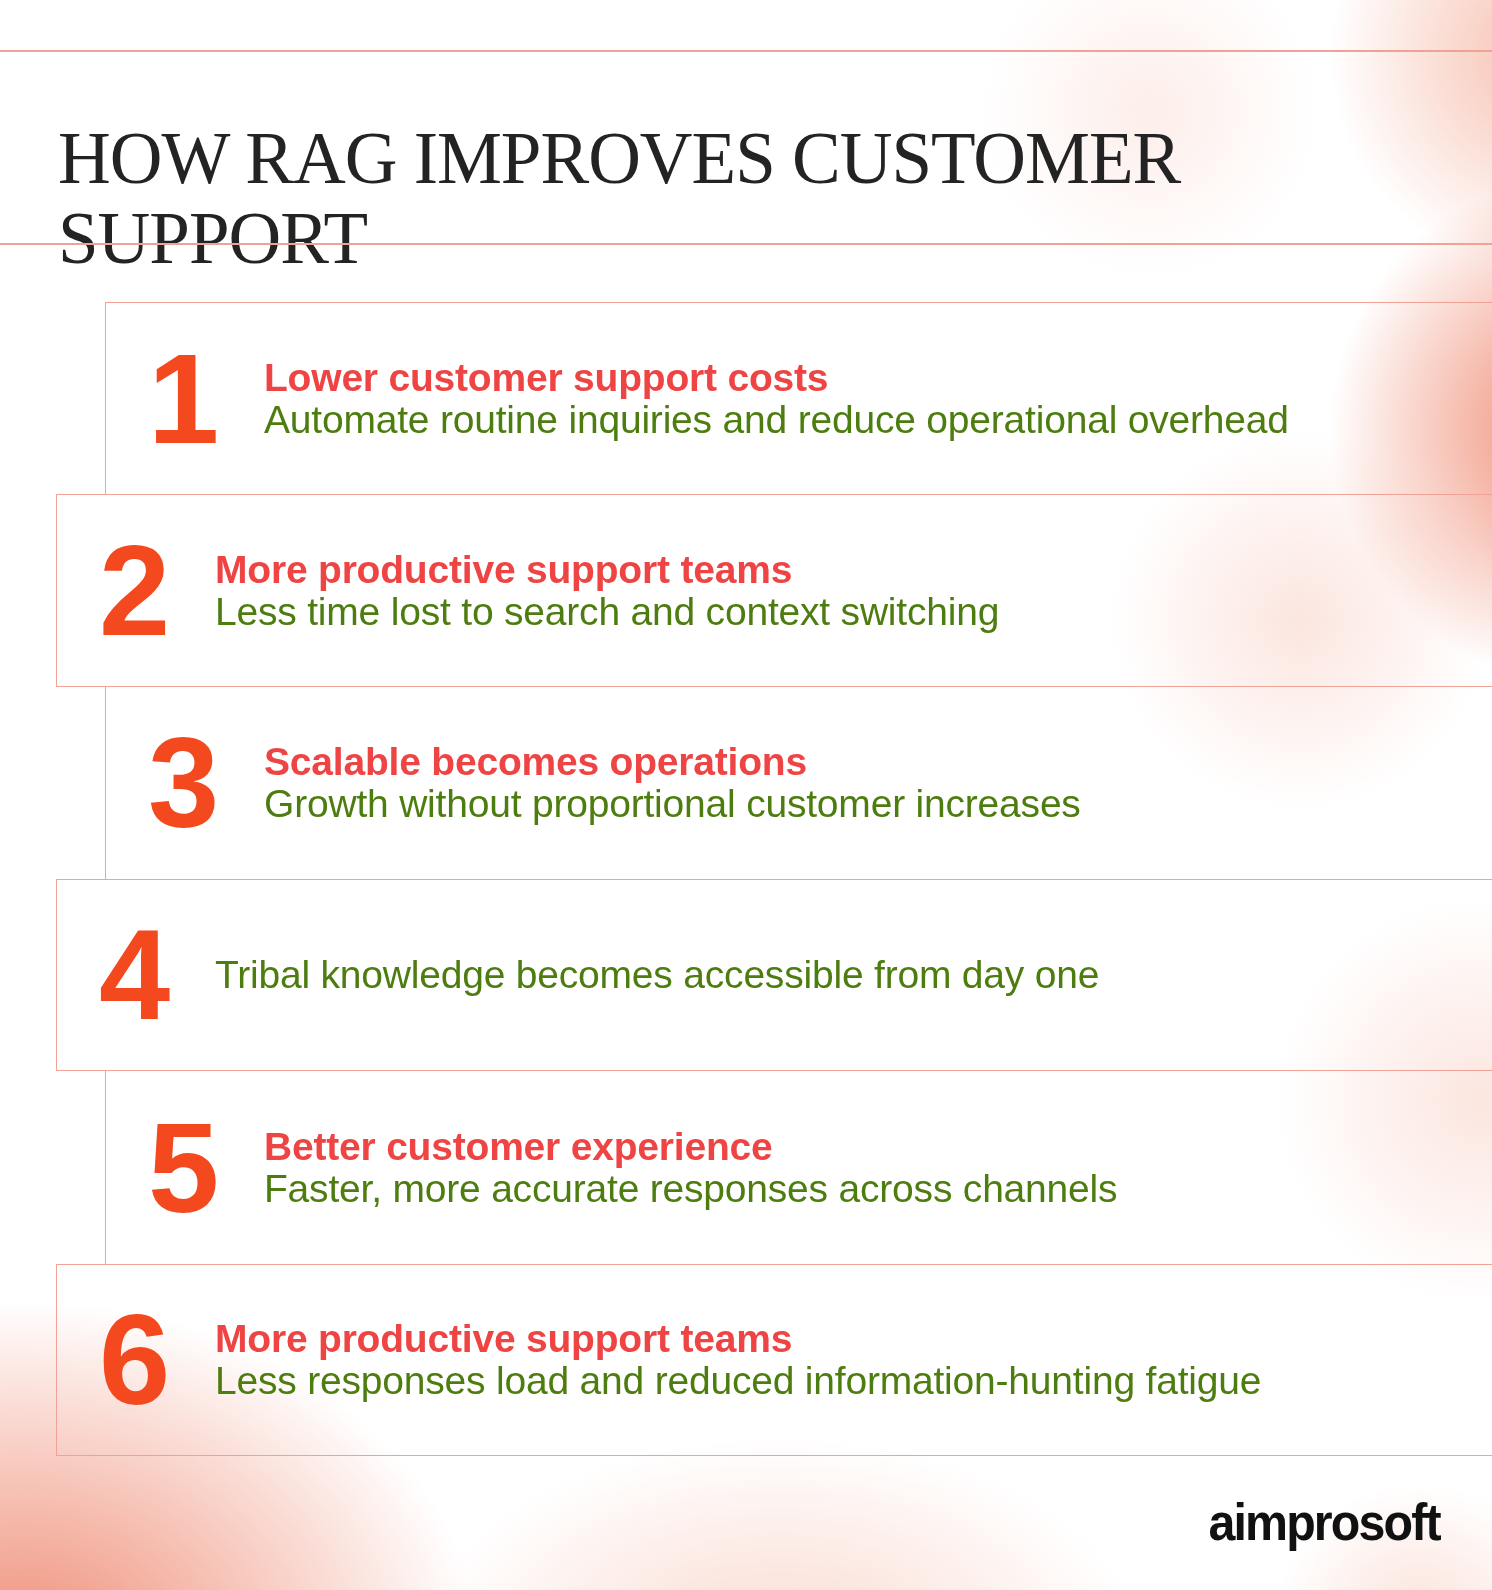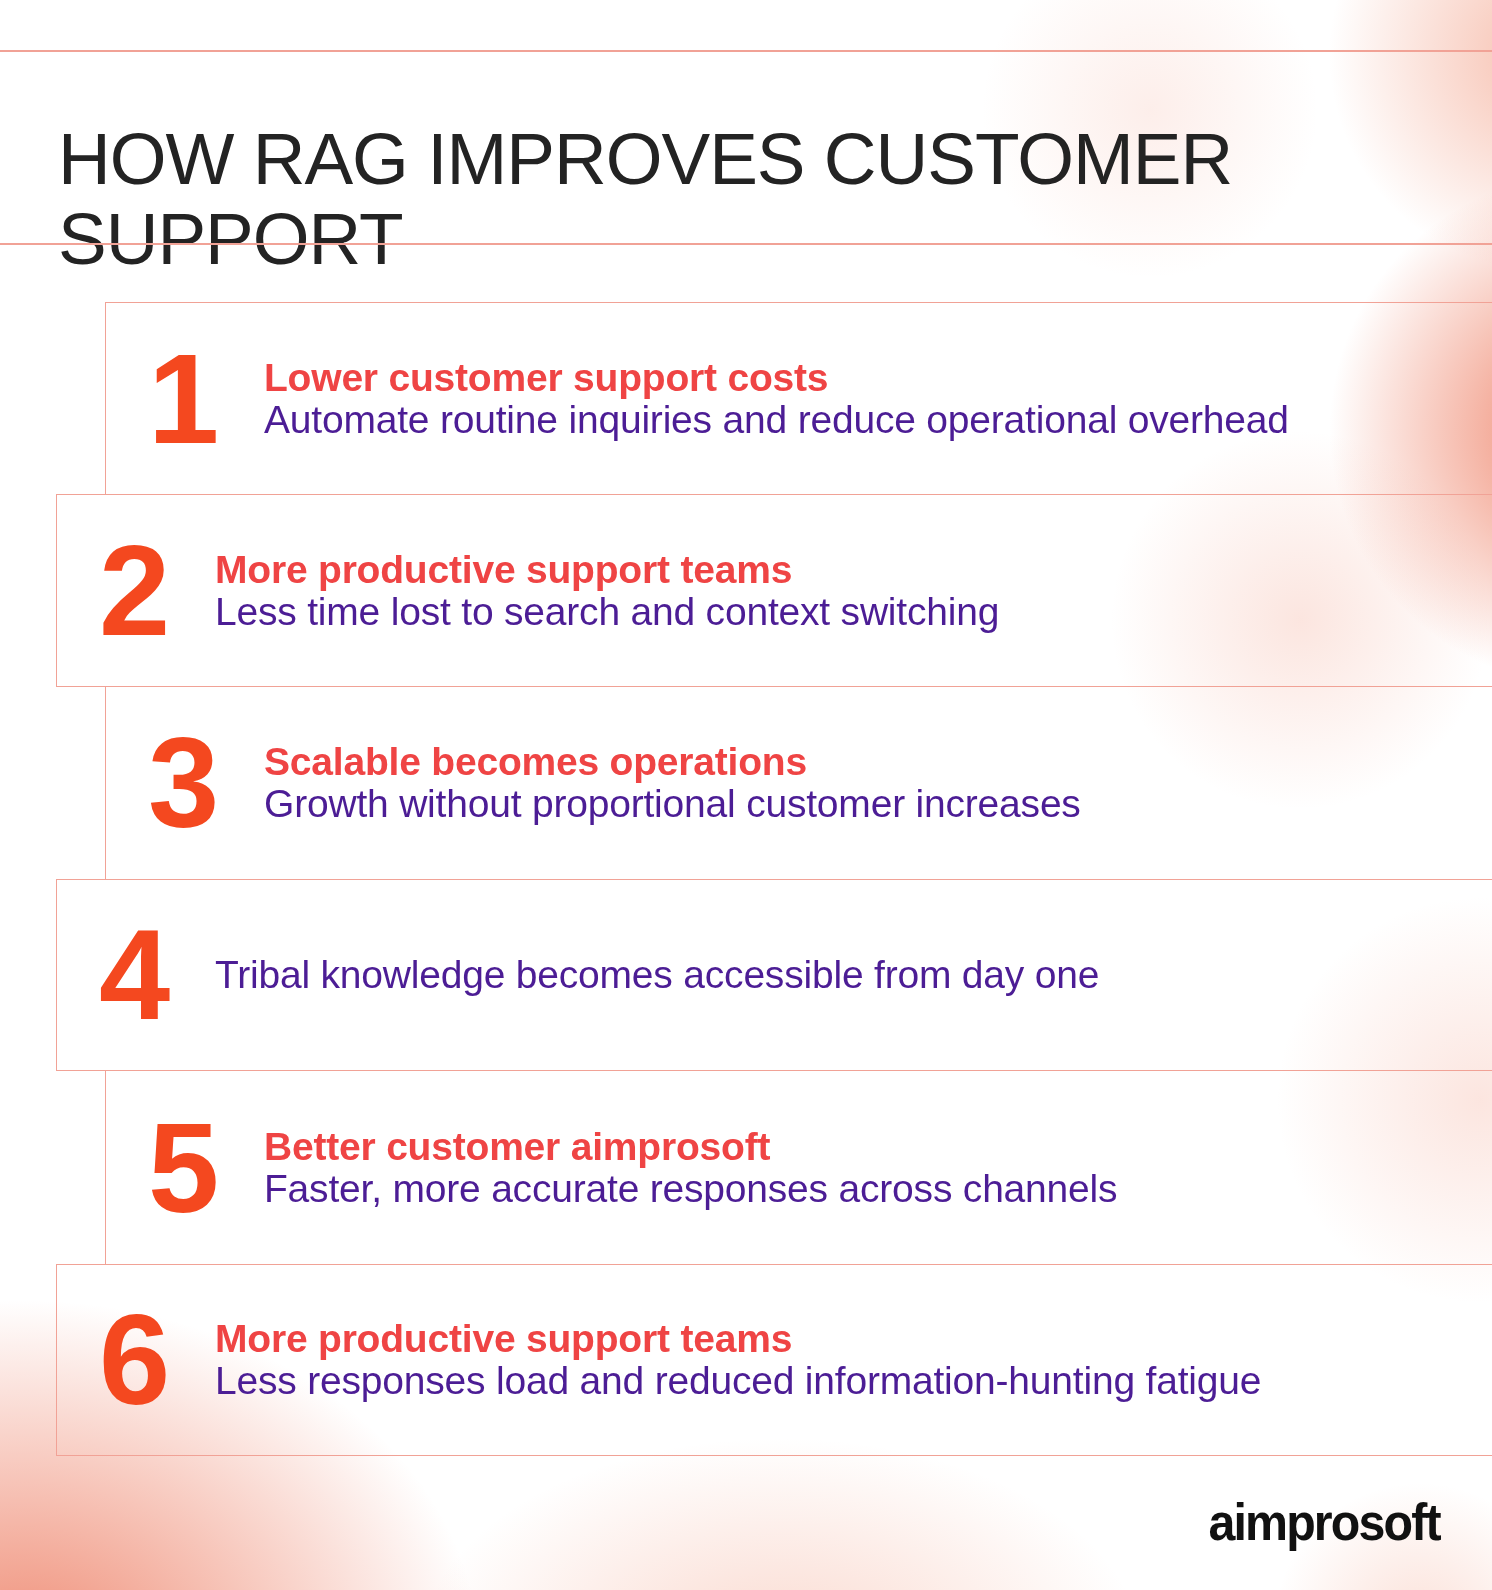--- a/index.html
+++ b/index.html
@@ -21,20 +21,21 @@
       radial-gradient(circle 290px at 1480px 1100px, rgba(244,170,150,0.30), rgba(244,170,150,0) 70%),
       radial-gradient(circle 210px at 1420px 1630px, rgba(242,153,125,0.30), rgba(242,153,125,0) 70%);
   }
   .hairline{position:absolute;left:0;width:1492px;height:1.5px;background:#f1a296;z-index:2;}
   .hairline.top{top:50px;}
   .hairline.header{top:243px;}
   .title{
     position:absolute;left:58px;top:70px;width:1240px;z-index:2;
     font-size:73px;line-height:80px;font-weight:400;letter-spacing:-1px;
     color:#232323;
+    font-family:Liberation Serif, serif;
   }
   #rows{position:absolute;inset:0;z-index:1;}
   .row{
     position:absolute;box-sizing:border-box;
     display:flex;align-items:center;
     border:0 solid #f1a296;border-left-width:1.5px;
     background:transparent;
   }
   .row:nth-child(odd){left:105px;width:1387px;}
   .row:nth-child(even){left:56px;width:1436px;border-top-width:1.5px;border-bottom-width:1.5px;}
@@ -49,21 +50,21 @@
     font-size:128px;line-height:128px;font-weight:700;
     color:#f4481f;
   }
   .txt{flex:1 1 auto;min-width:0;}
   .t{
     font-size:39px;line-height:42px;font-weight:700;
     color:#ef4444;letter-spacing:-0.2px;
   }
   .d{
     font-size:39px;line-height:42px;font-weight:400;
-    color:#4c1d95;letter-spacing:-0.2px;
+    color:#4d7c0f;letter-spacing:-0.2px;
   }
   .logo{
     position:absolute;top:1496px;right:52px;z-index:2;
     font-size:52px;line-height:52px;font-weight:700;letter-spacing:-2px;
     color:#111111;transform:scaleX(0.93);transform-origin:100% 50%;
   }
 </style>
 </head>
 <body>
 
@@ -100,21 +101,21 @@
   <div class="row">
     <div class="num">4</div>
     <div class="txt">
       <div class="d">Tribal knowledge becomes accessible from day one</div>
     </div>
   </div>
 
   <div class="row">
     <div class="num">5</div>
     <div class="txt">
-      <div class="t">Better customer aimprosoft</div>
+      <div class="t">Better customer experience</div>
       <div class="d">Faster, more accurate responses across channels</div>
     </div>
   </div>
 
   <div class="row">
     <div class="num">6</div>
     <div class="txt">
       <div class="t">More productive support teams</div>
       <div class="d">Less responses load and reduced information-hunting fatigue</div>
     </div>

